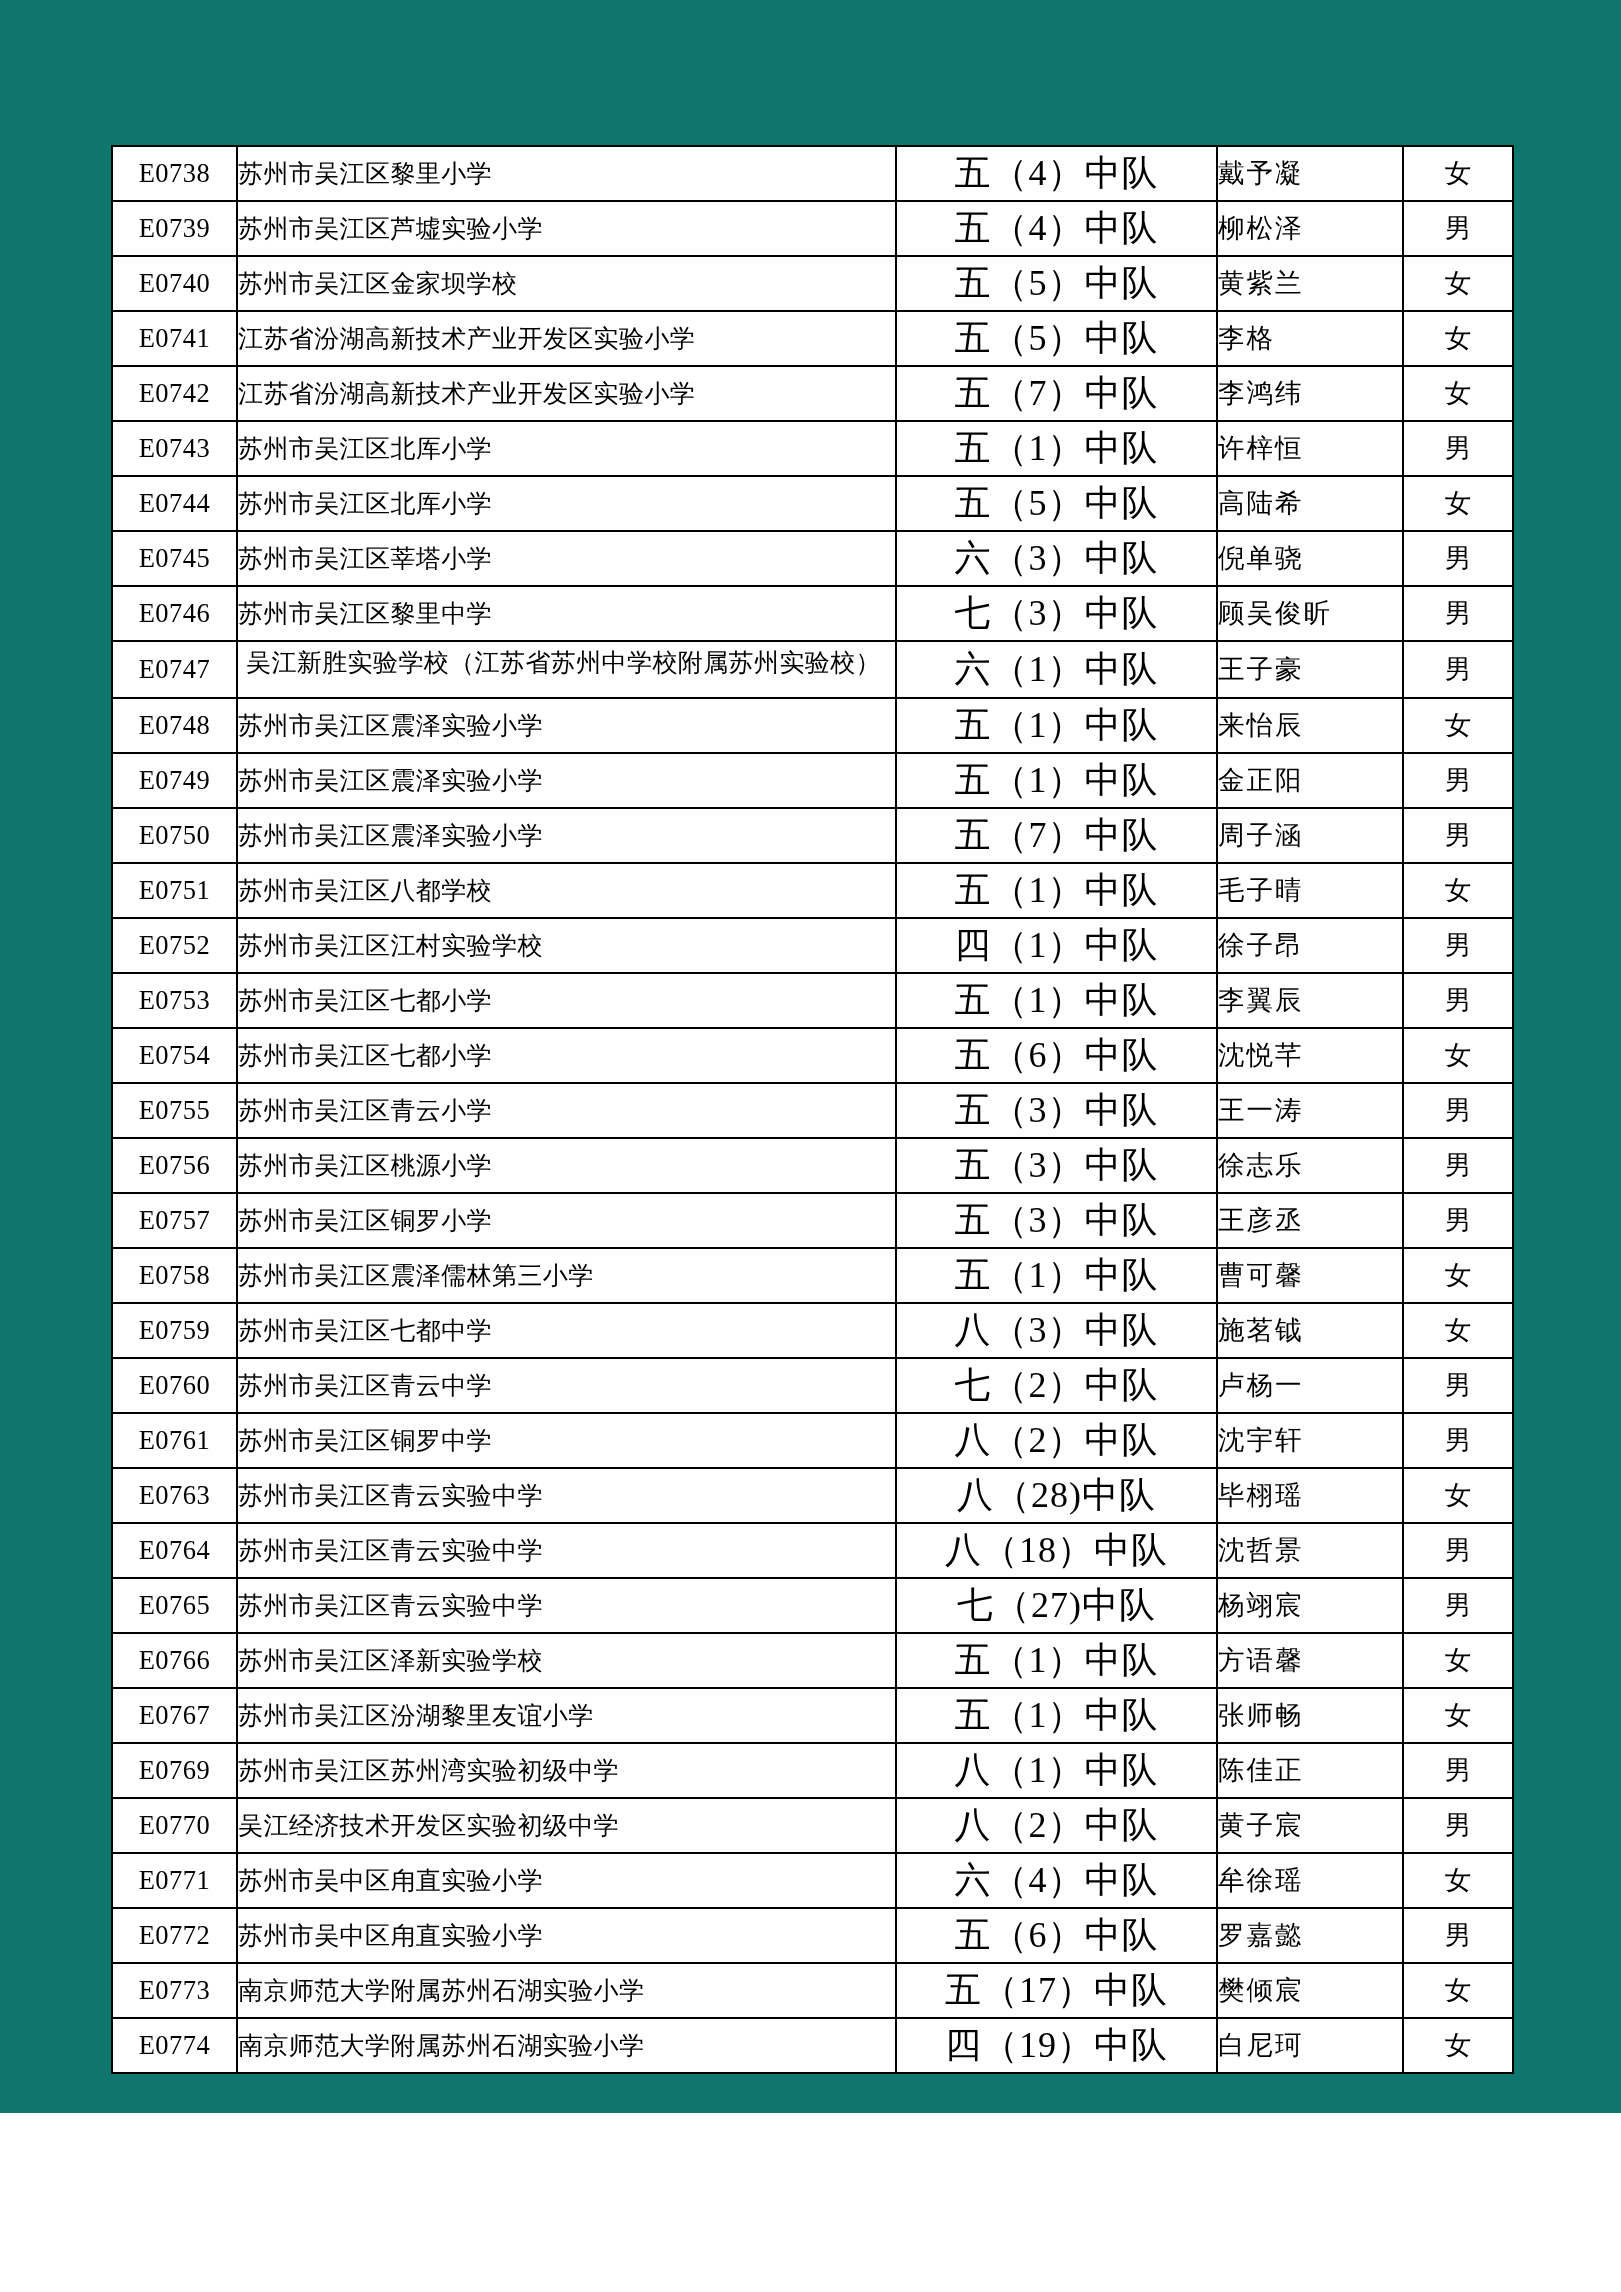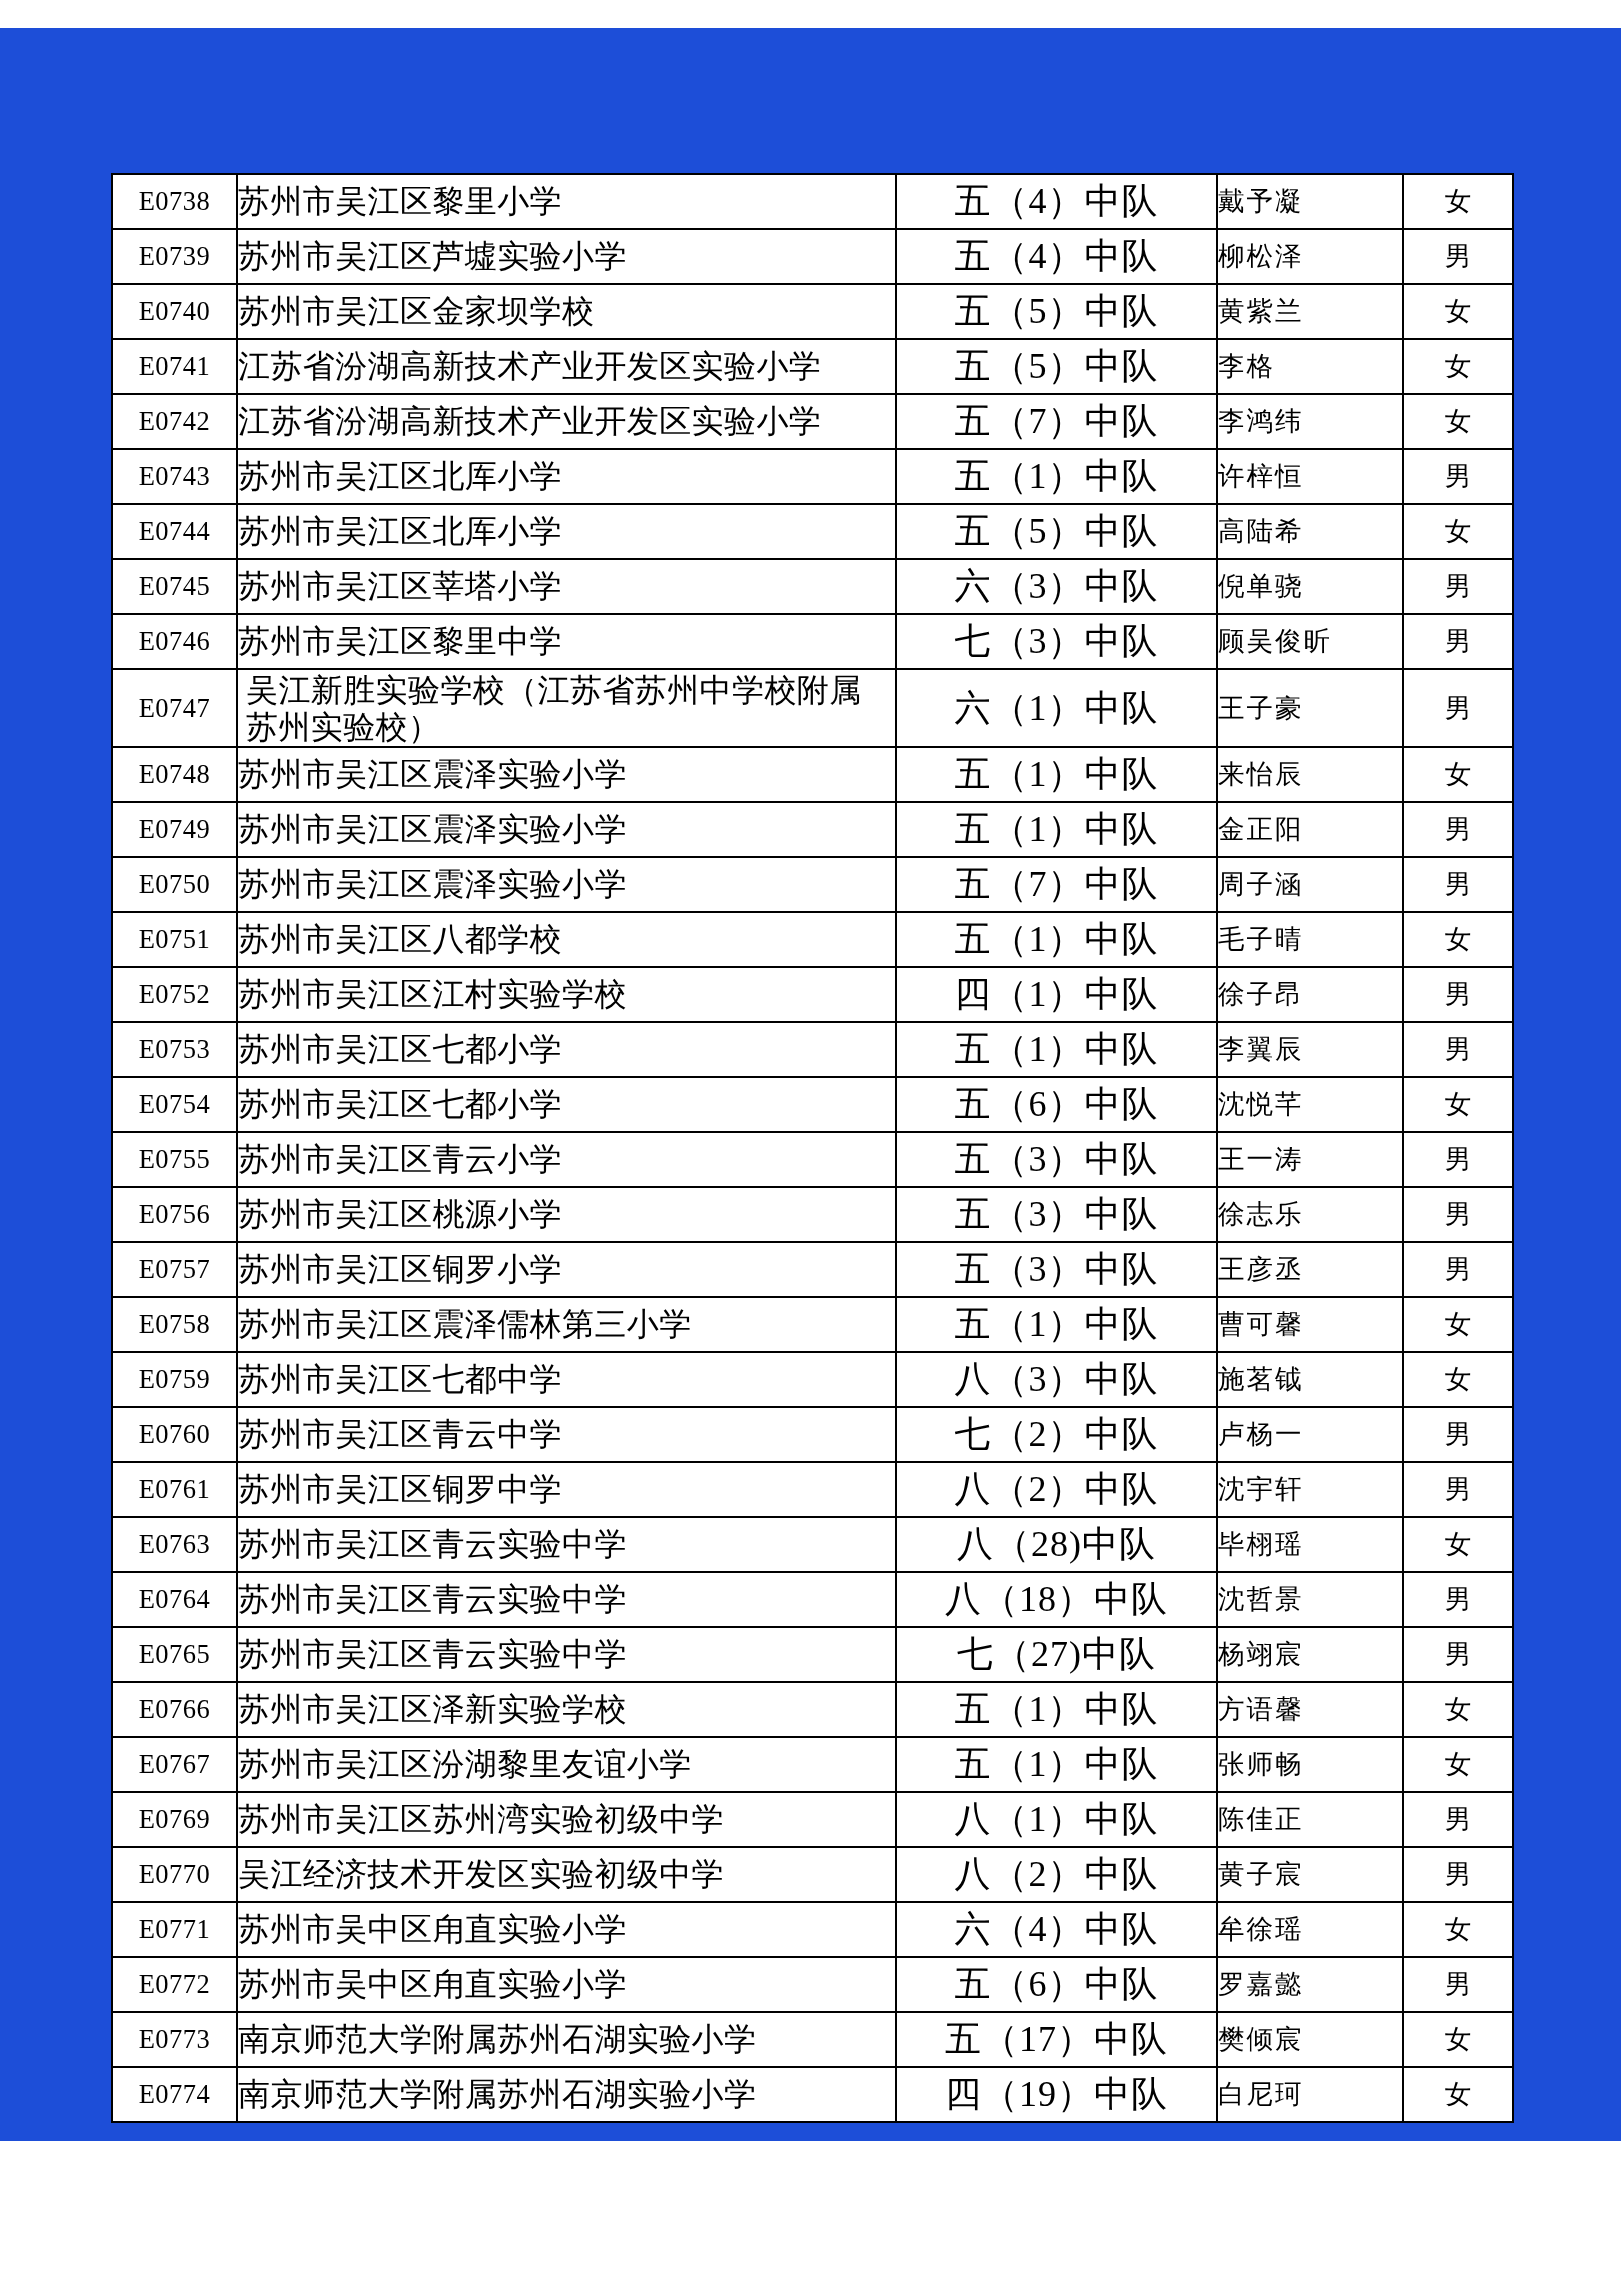--- a/index.html
+++ b/index.html
@@ -12,23 +12,22 @@
     height: 2293px;
     font-family: "DejaVu Sans", sans-serif;
     color: #000000;
     overflow: hidden;
   }
 
   .page {
     position: relative;
     width: 1621px;
     height: 2113px;
-    background: #1d4ed8;
+    background: #0f766e;
     box-sizing: border-box;
-    margin-top: 28px;
   }
 
   .table-wrap {
     position: absolute;
     left: 111px;
     top: 145px;
     width: 1402px;
   }
 
   table.roster {
@@ -58,21 +57,21 @@
   td.cell-id {
     text-align: center;
     font-family: "Liberation Serif", "DejaVu Serif", serif;
     font-size: 26.5px;
     letter-spacing: 0.5px;
   }
 
   td.cell-school {
     text-align: left;
     font-family: "Liberation Serif", "DejaVu Serif", serif;
-    font-size: 32px;
+    font-size: 25px;
     padding-left: 6.9px;
     letter-spacing: 0.4px;
   }
 
   td.cell-class {
     text-align: center;
     font-family: "Liberation Serif", "DejaVu Serif", serif;
     font-size: 36px;
     letter-spacing: 1px;
   }

